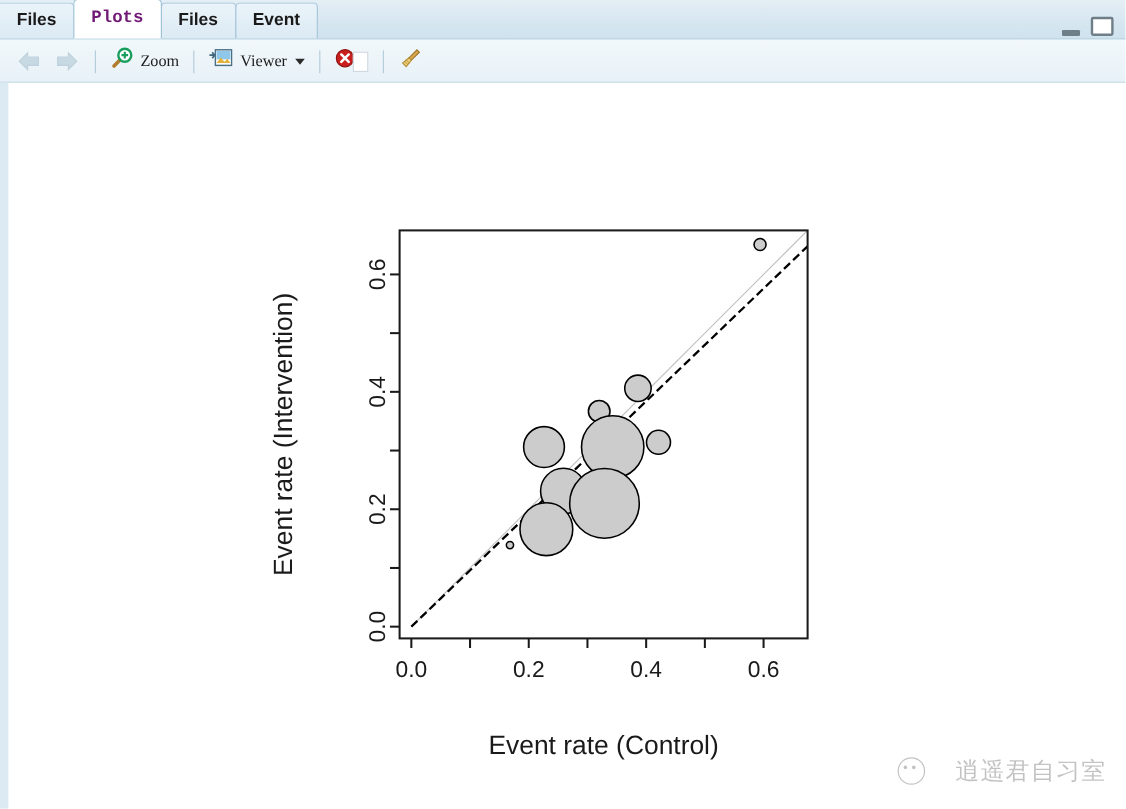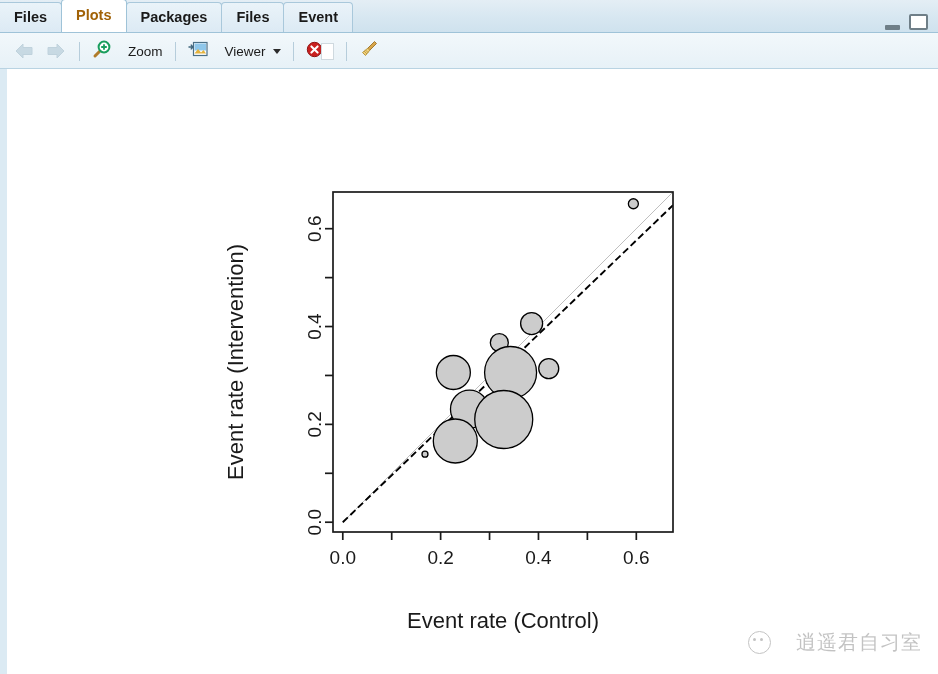--- a/index.html
+++ b/index.html
@@ -23,42 +23,42 @@
     position:relative;height:29px;line-height:29px;padding:0 14px;
     font-size:14.5px;font-weight:bold;color:#1a1a1a;
     background:linear-gradient(to bottom,#eaf3f9 0%,#dceaf4 100%);
     border:1px solid #a9c8db;border-bottom:none;
     border-radius:4px 4px 0 0;
     margin-right:-1px;
     cursor:default;white-space:nowrap;
   }
   .tab.active{
     background:#ffffff;height:32px;line-height:31px;
-    border-color:#9fc3d8;color:#a16207;z-index:3;
+    border-color:#9fc3d8;color:#701a75;z-index:3;font-family:Liberation Mono, monospace;
   }
   .tab.first{border-left:none;border-radius:0 4px 0 0;}
 
   
   .winbtns{position:absolute;right:10px;top:14px;display:flex;align-items:flex-end;gap:9px;}
   .btn-min{width:15px;height:10px;position:relative;cursor:pointer;}
   .btn-min i{position:absolute;left:0;bottom:0;width:15px;height:5px;background:#6f7f88;border-radius:1px;display:block;}
   .btn-max{width:19px;height:16px;border:2px solid #6f7f88;border-radius:2px;box-sizing:border-box;background:#fff;cursor:pointer;}
   .btn-max::before{content:"";position:absolute;}
 
   
   .toolbar{
     position:absolute;left:0;top:33px;width:938px;height:36px;
     background:linear-gradient(to bottom,#f2f8fb 0%,#e7f1f7 100%);
     border-bottom:1px solid #b9d3e2;
     box-sizing:border-box;
   }
   .tb-left{position:absolute;left:8px;top:0;height:36px;display:flex;align-items:center;}
   .tb-right{position:absolute;right:8px;top:0;height:36px;display:flex;align-items:center;}
   .tb-item{display:flex;align-items:center;height:26px;padding:0 5px;border-radius:3px;cursor:pointer;}
-  .tb-label{font-size:13.5px;color:#1c1c1c;margin-left:17px;white-space:nowrap;}
+  .tb-label{font-size:13.5px;color:#1c1c1c;margin-left:6px;white-space:nowrap;font-family:Liberation Serif, serif;}
   .tb-sep{width:1px;height:19px;background:#b6cddb;margin:0 7px;}
   .arrow{width:22px;height:18px;position:relative;opacity:.45;}
   .arrow svg{display:block;}
   .caret{width:0;height:0;border-left:4.5px solid transparent;border-right:4.5px solid transparent;border-top:5px solid #2b2b2b;margin-left:7px;}
   .refresh{width:22px;height:22px;opacity:.38;}
 
   
   .plotpane{
     position:absolute;left:0;top:69px;width:938px;height:605px;
     background:#ffffff;
@@ -80,21 +80,20 @@
 </style>
 </head>
 <body>
 
 <div id="app">
 
   <div class="tabstrip">
     <div class="tabs" id="tabs-host">
         <div class="tab first"><span>Files</span></div>
         <div class="tab active"><span>Plots</span></div>
-        <div class="tab"><span>Packages</span></div>
         <div class="tab"><span>Files</span></div>
         <div class="tab"><span>Event</span></div>
       </div>
     <div class="winbtns">
       <div class="btn-min">
           <i></i>
         </div>
       <div class="btn-max"></div>
     </div>
   </div>

